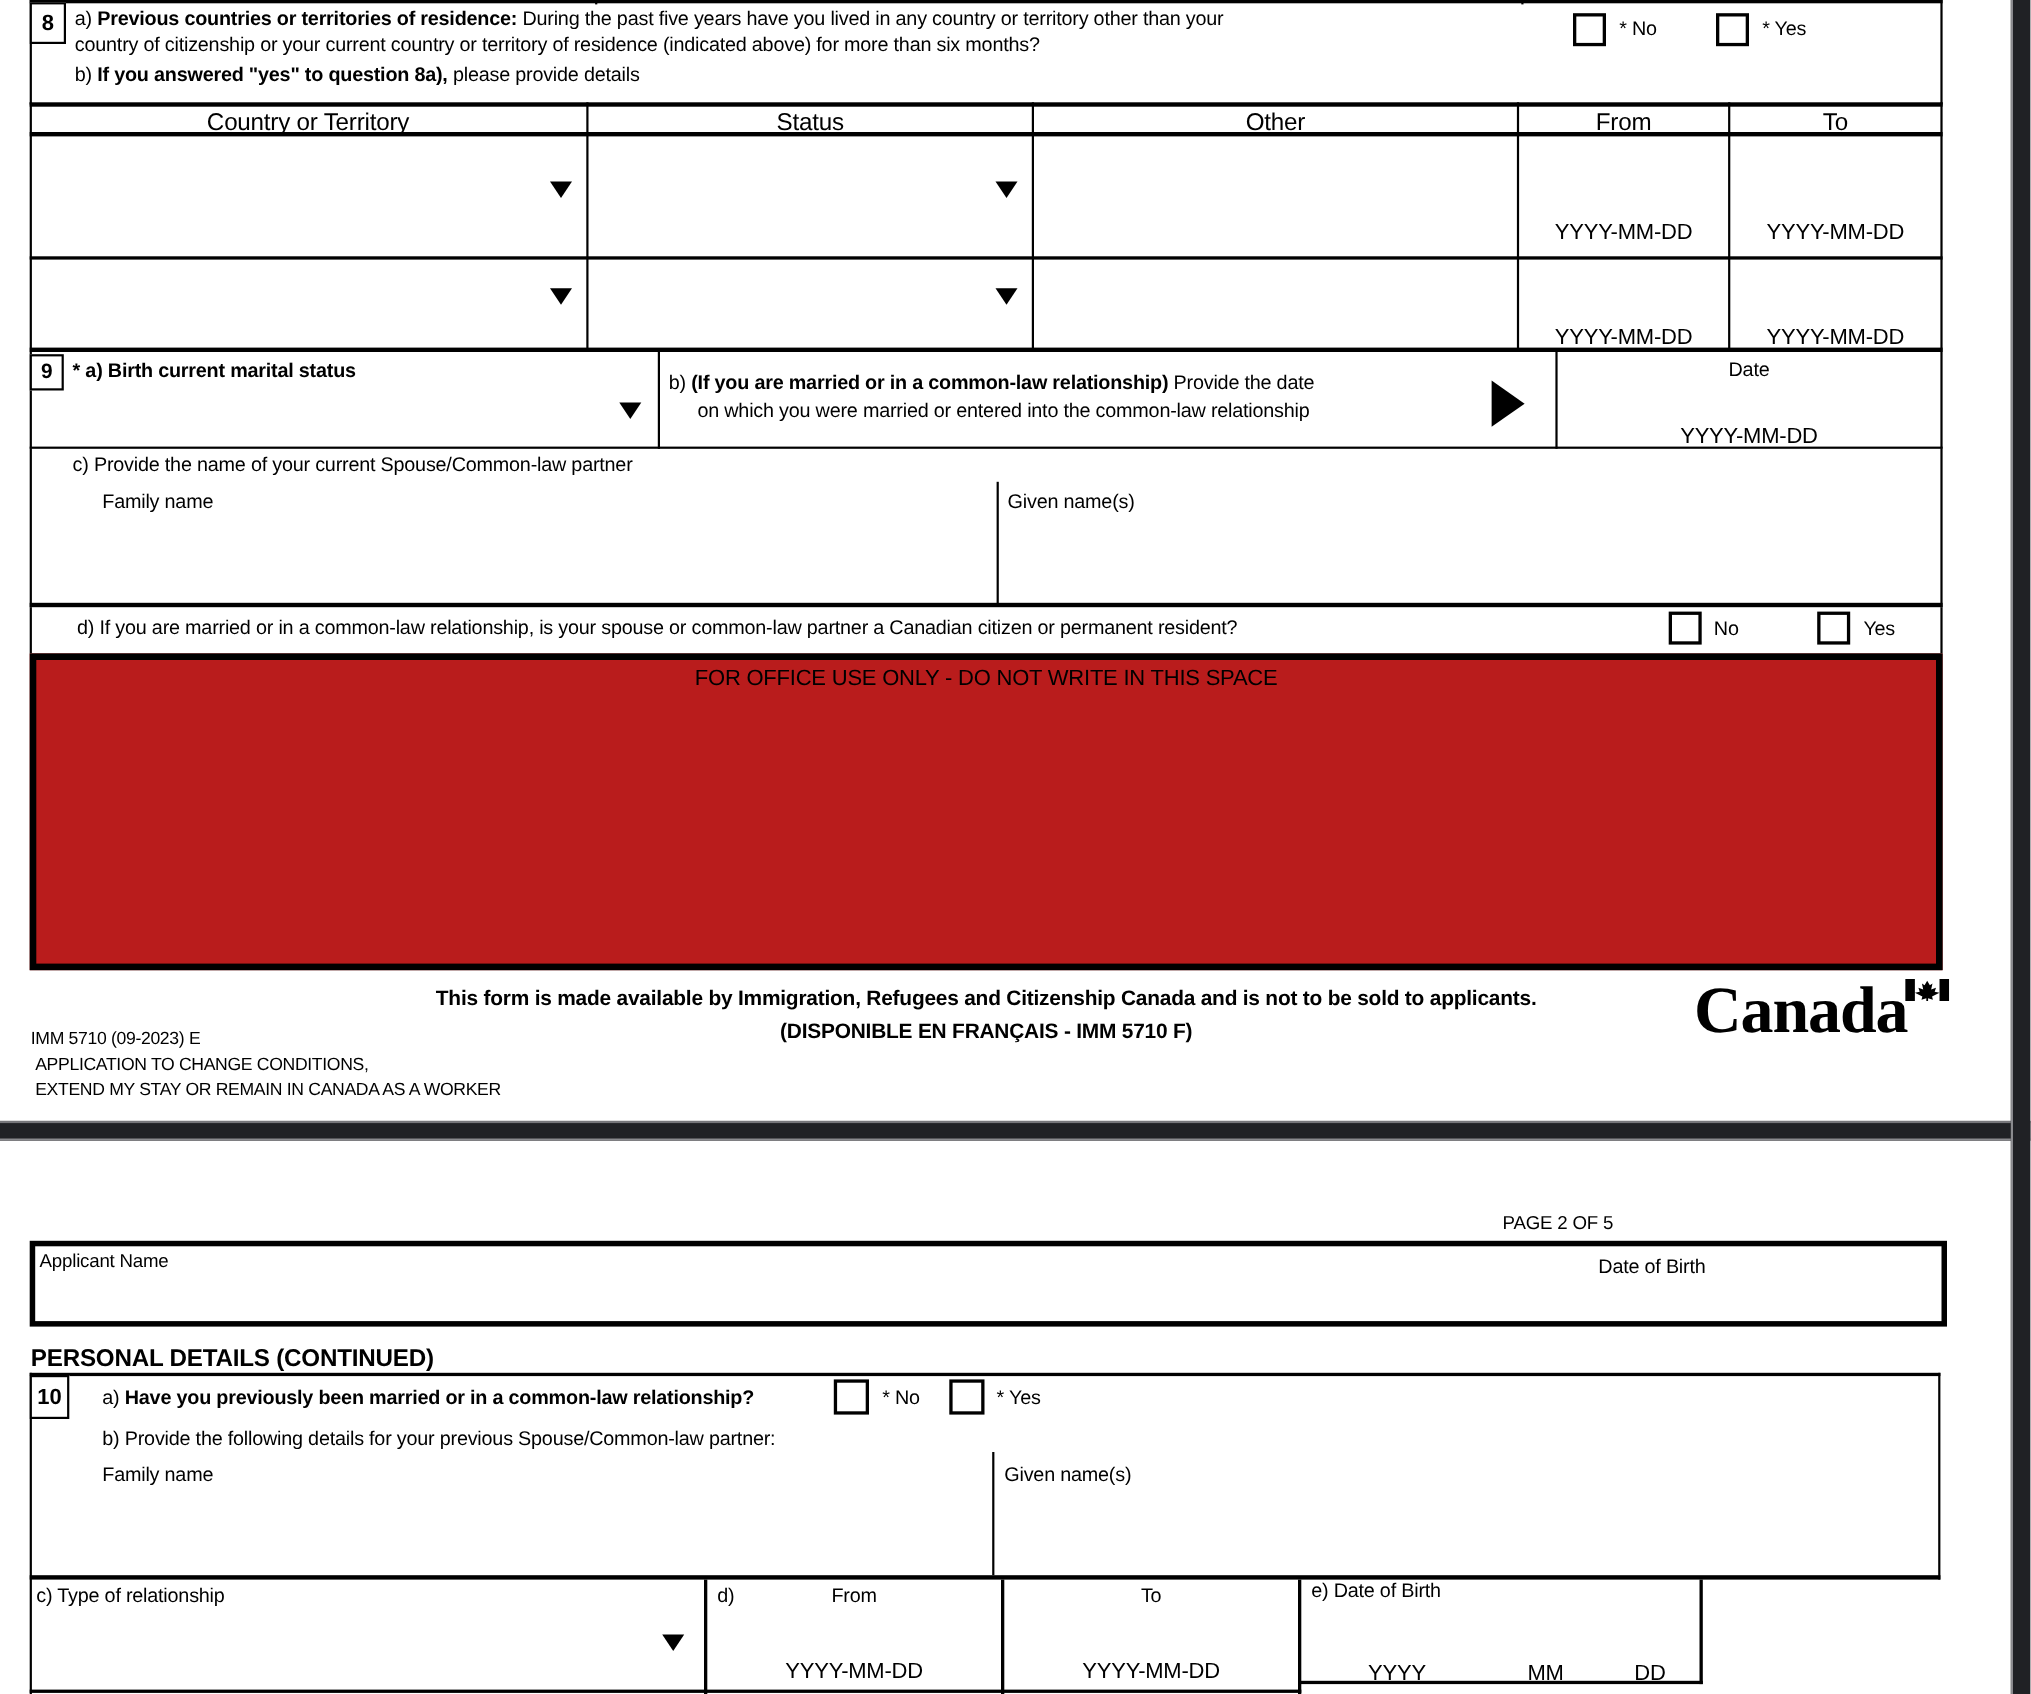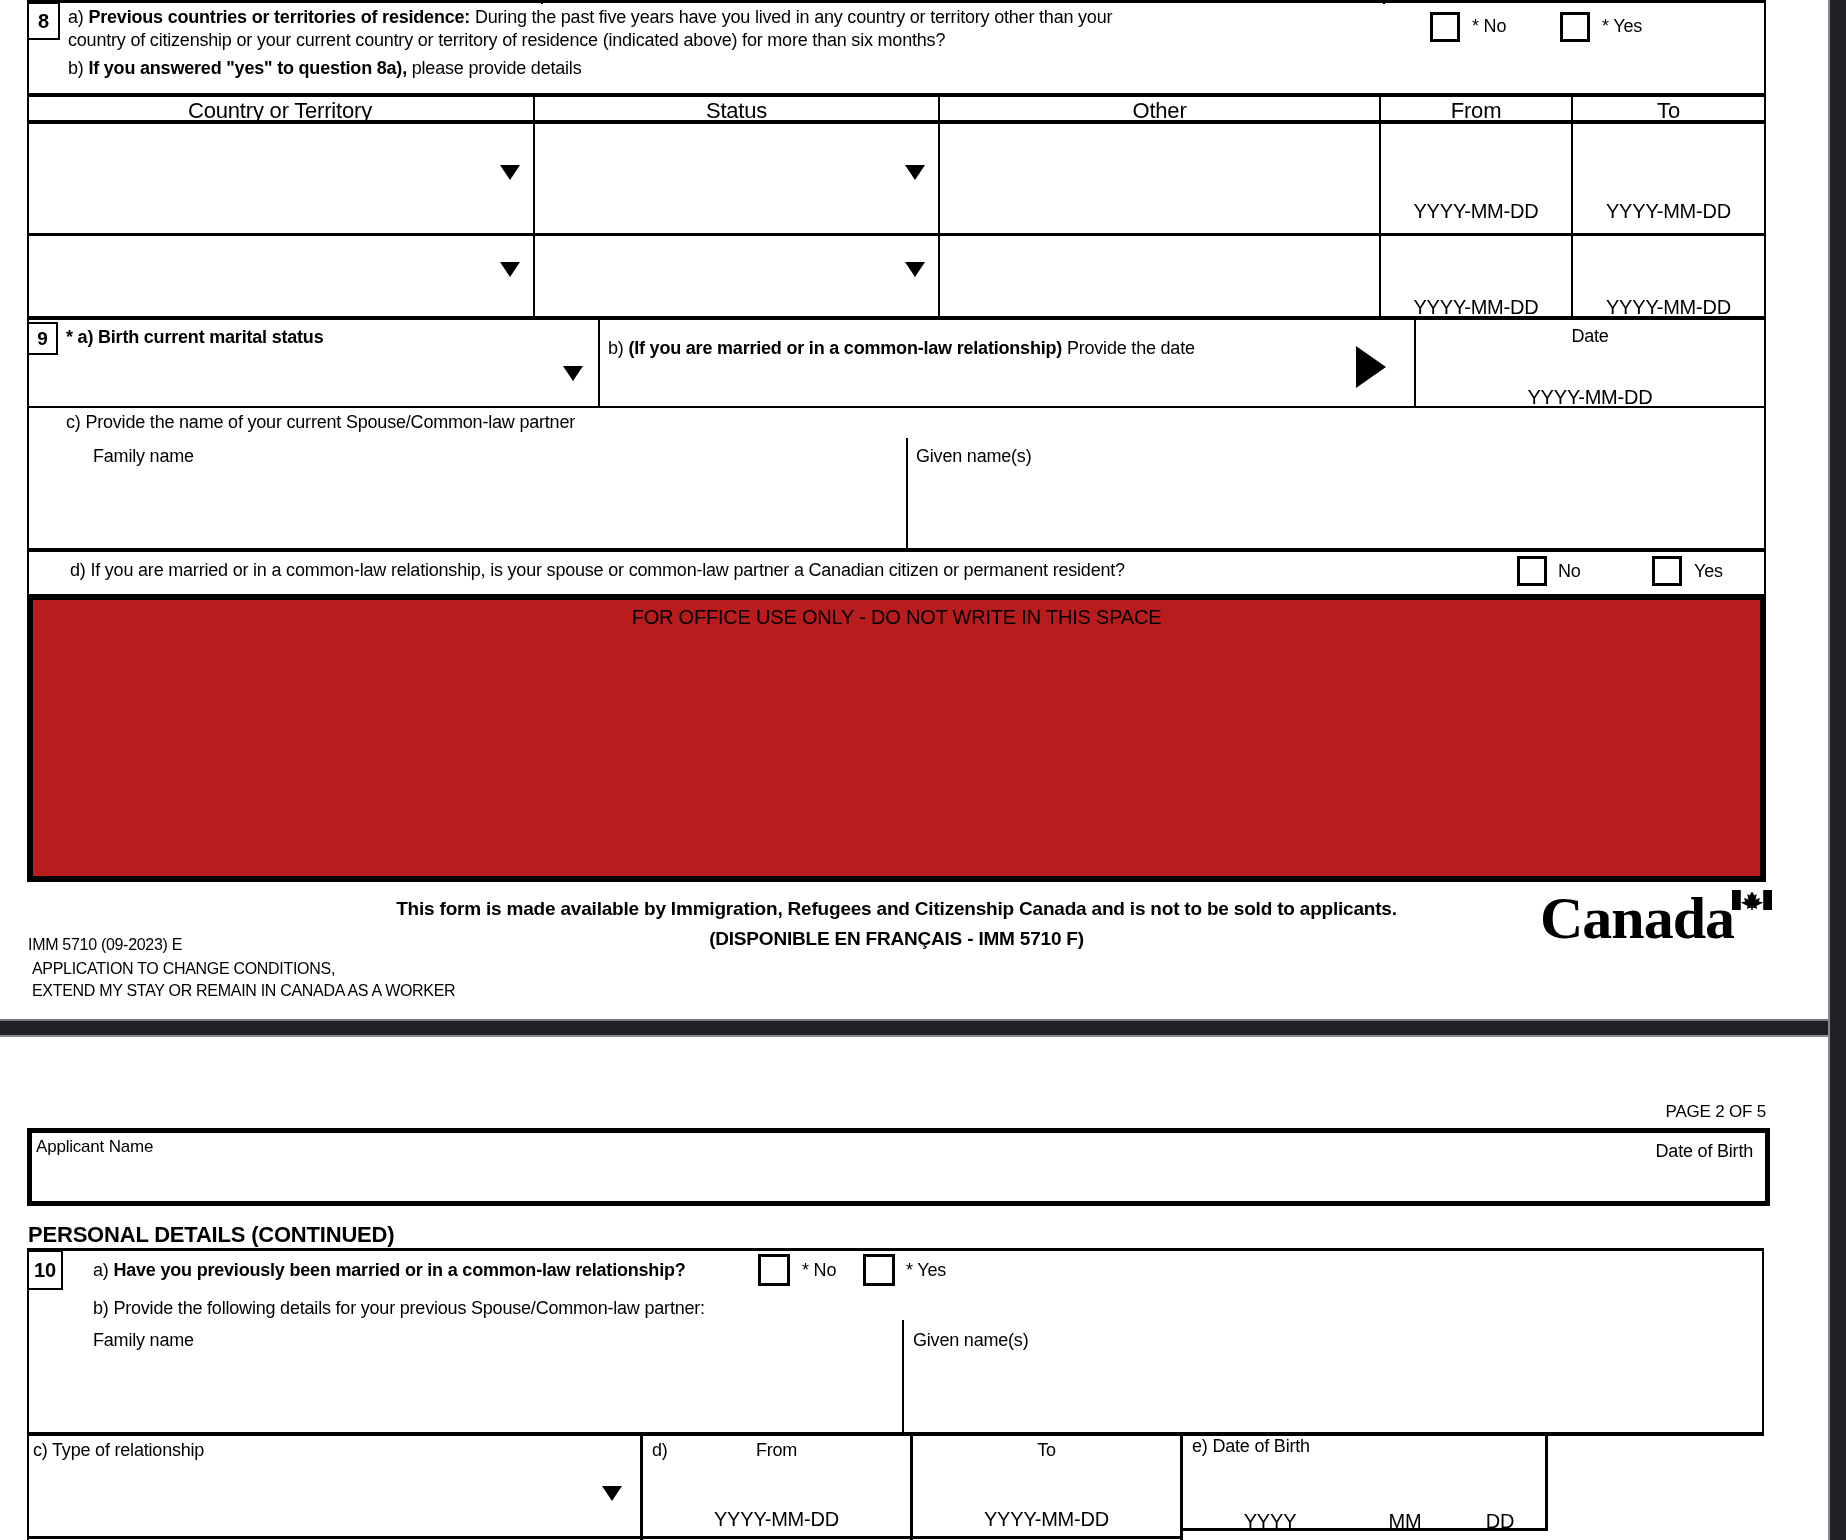--- a/index.html
+++ b/index.html
@@ -5,21 +5,21 @@
   * { margin:0; padding:0; box-sizing:border-box; }
   html,body { width:1846px; height:1540px; }
   body {
     position:relative; overflow:hidden; background:#ffffff; color:#000;
     font-family:"Liberation Sans", sans-serif; font-size:18px;
   }
   .t  { position:absolute; white-space:nowrap; letter-spacing:-0.2px; }
   .b  { font-weight:bold; }
   .ln { position:absolute; background:#000; }
   .ctr { position:absolute; text-align:center; letter-spacing:-0.2px; }
-  .rt  { position:absolute; text-align:right; letter-spacing:-0.2px; }
+  .rt  { position:absolute; text-align:left; letter-spacing:-0.2px; }
   .cb { position:absolute; width:30px; height:30px; border:3px solid #000; background:#fff; cursor:pointer; }
   .cb.lg { width:32px; height:32px; }
   .numbox { position:absolute; border:2px solid #000; background:#fff; font-weight:bold; font-size:20px;
             display:flex; align-items:center; justify-content:center; }
   .da { position:absolute; width:0; height:0; border-left:10px solid transparent;
         border-right:10px solid transparent; border-top:15px solid #000; cursor:pointer; }
   .ra { position:absolute; width:0; height:0; border-top:21px solid transparent;
         border-bottom:21px solid transparent; border-left:30px solid #000; }
   .field { position:absolute; background:transparent; cursor:text; }
   .smalldate { font-size:20px; }
@@ -107,20 +107,21 @@
 <div class="numbox" style="left:27px;top:322px;width:31px;height:33px;font-size:19px">
   <span>9</span>
 </div>
 <div class="t b" style="left:66px;top:327px">* a) Birth current marital status</div>
 <div class="field" style="left:66px;top:322px;width:530px;height:84px"></div>
 <div class="da" style="left:563px;top:366px"></div>
 <div class="ln" style="left:598px;top:320px;width:2px;height:88px"></div>
 
 <div class="t" style="left:608px;top:336px;white-space:normal;width:700px;line-height:25px">
   <span>b) </span><span class="b">(If you are married or in a common-law relationship)</span><span> Provide the date</span><br>
+  <span style="padding-left:26px">on which you were married or entered into the common-law relationship</span>
 </div>
 <div class="ra" style="left:1356px;top:346px"></div>
 <div class="ln" style="left:1414px;top:320px;width:2px;height:88px"></div>
 <div class="ctr" style="left:1416px;top:326px;width:348px">Date</div>
 <div class="field" style="left:1418px;top:348px;width:344px;height:38px"></div>
 <div class="ctr smalldate" style="left:1416px;top:386px;width:348px">YYYY-MM-DD</div>
 <div class="ln" style="left:27px;top:406px;width:1739px;height:2px"></div>
 
 <div class="ln" style="left:27px;top:408px;width:2px;height:144px"></div>
 <div class="ln" style="left:1764px;top:408px;width:2px;height:144px"></div>

